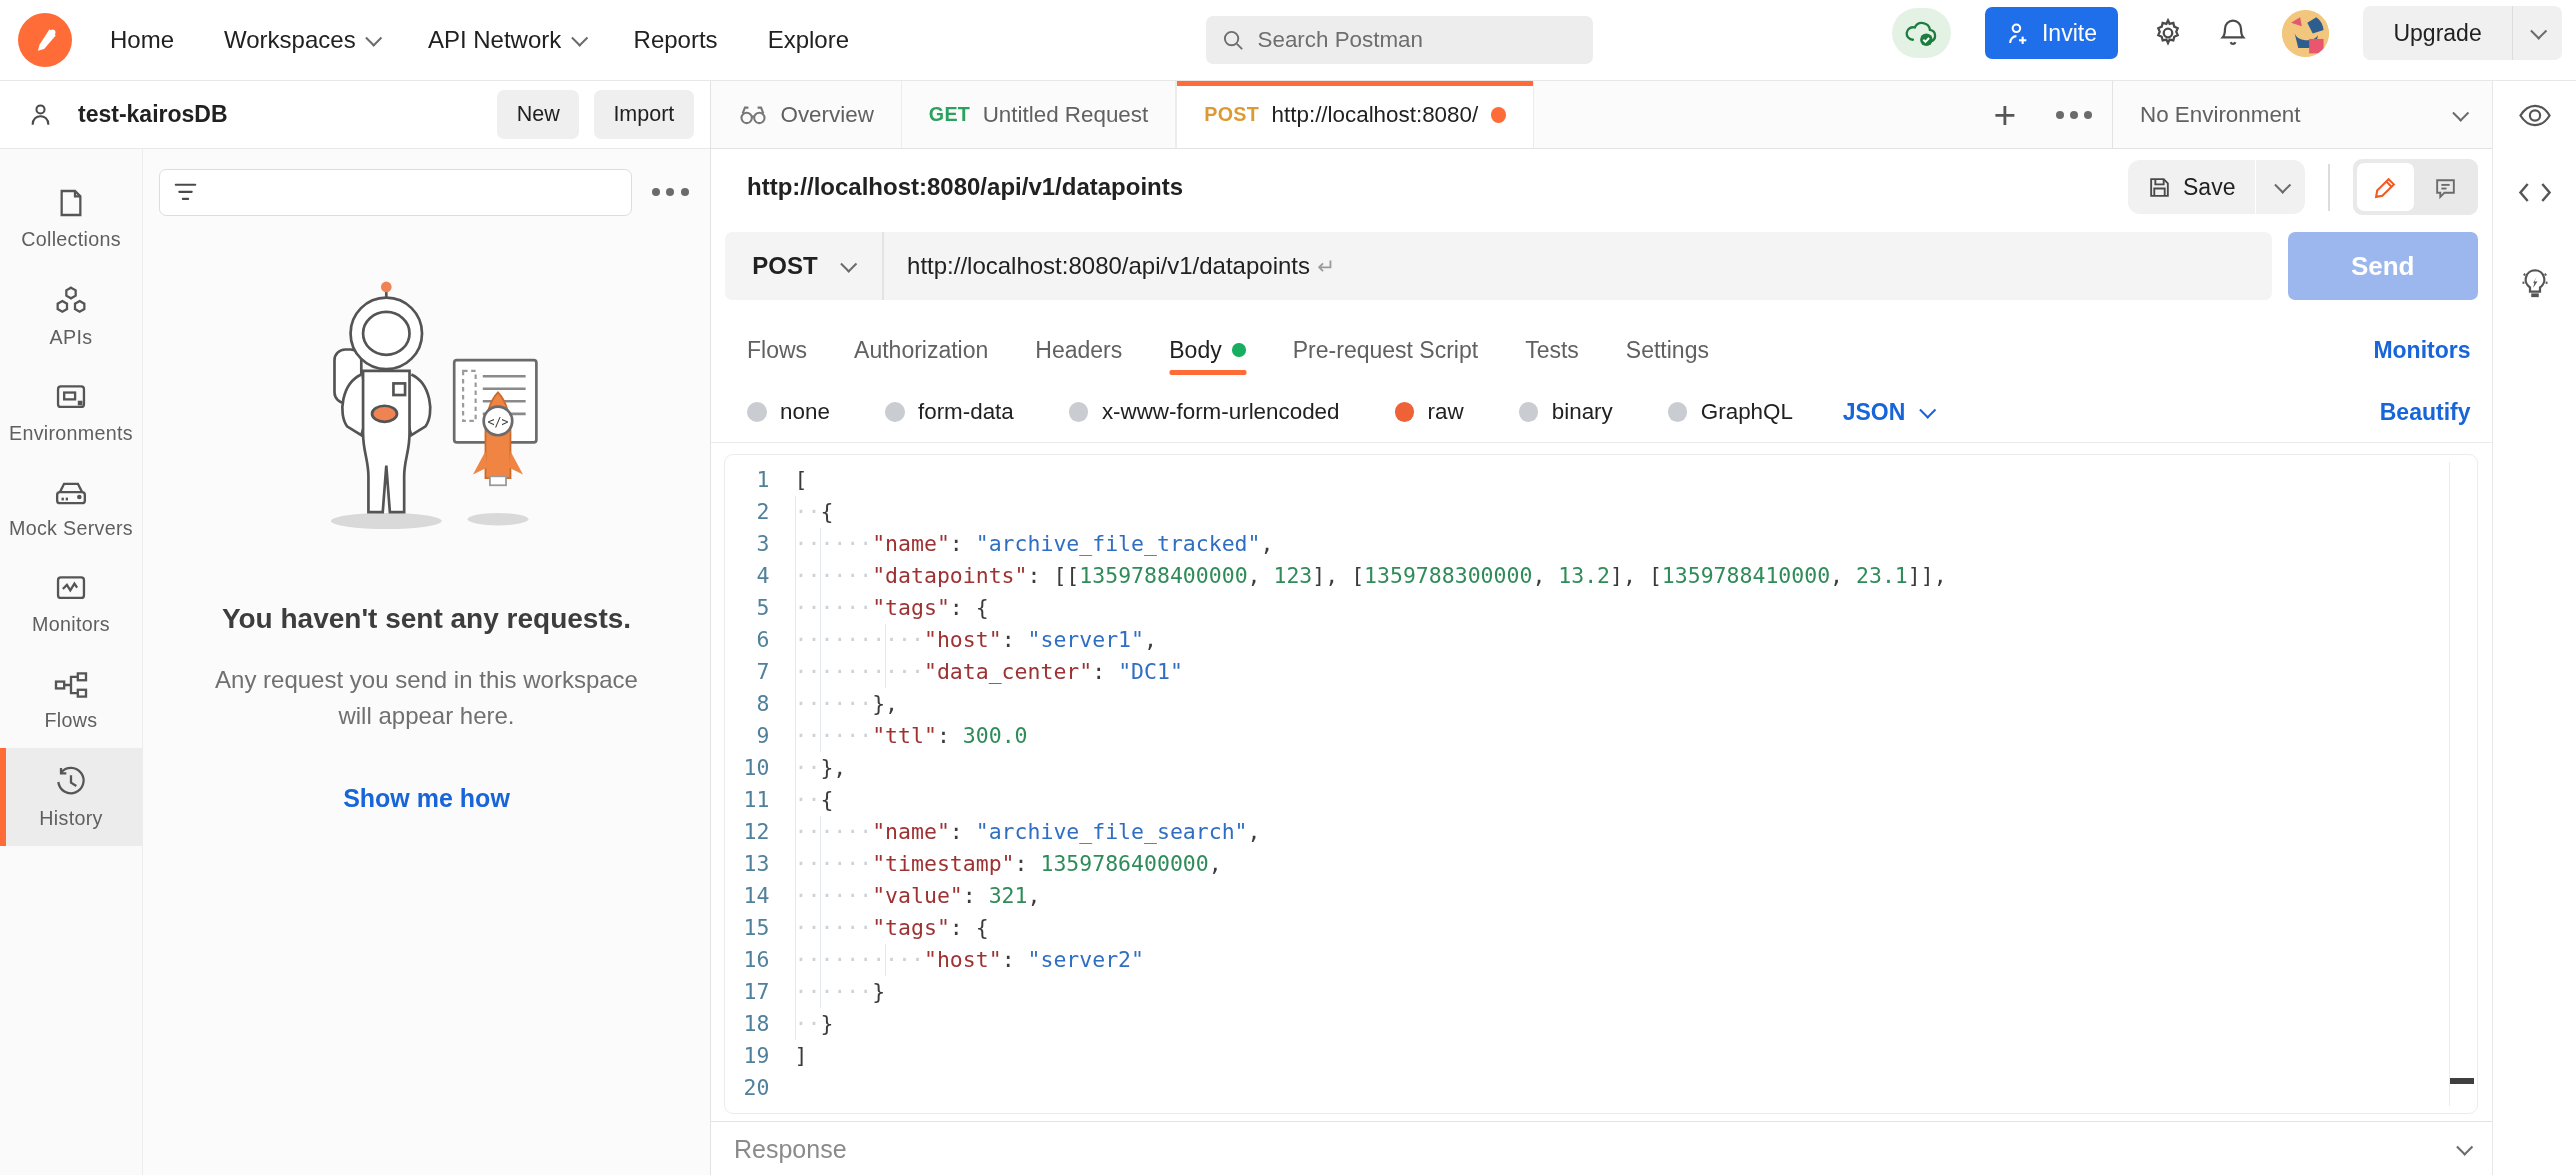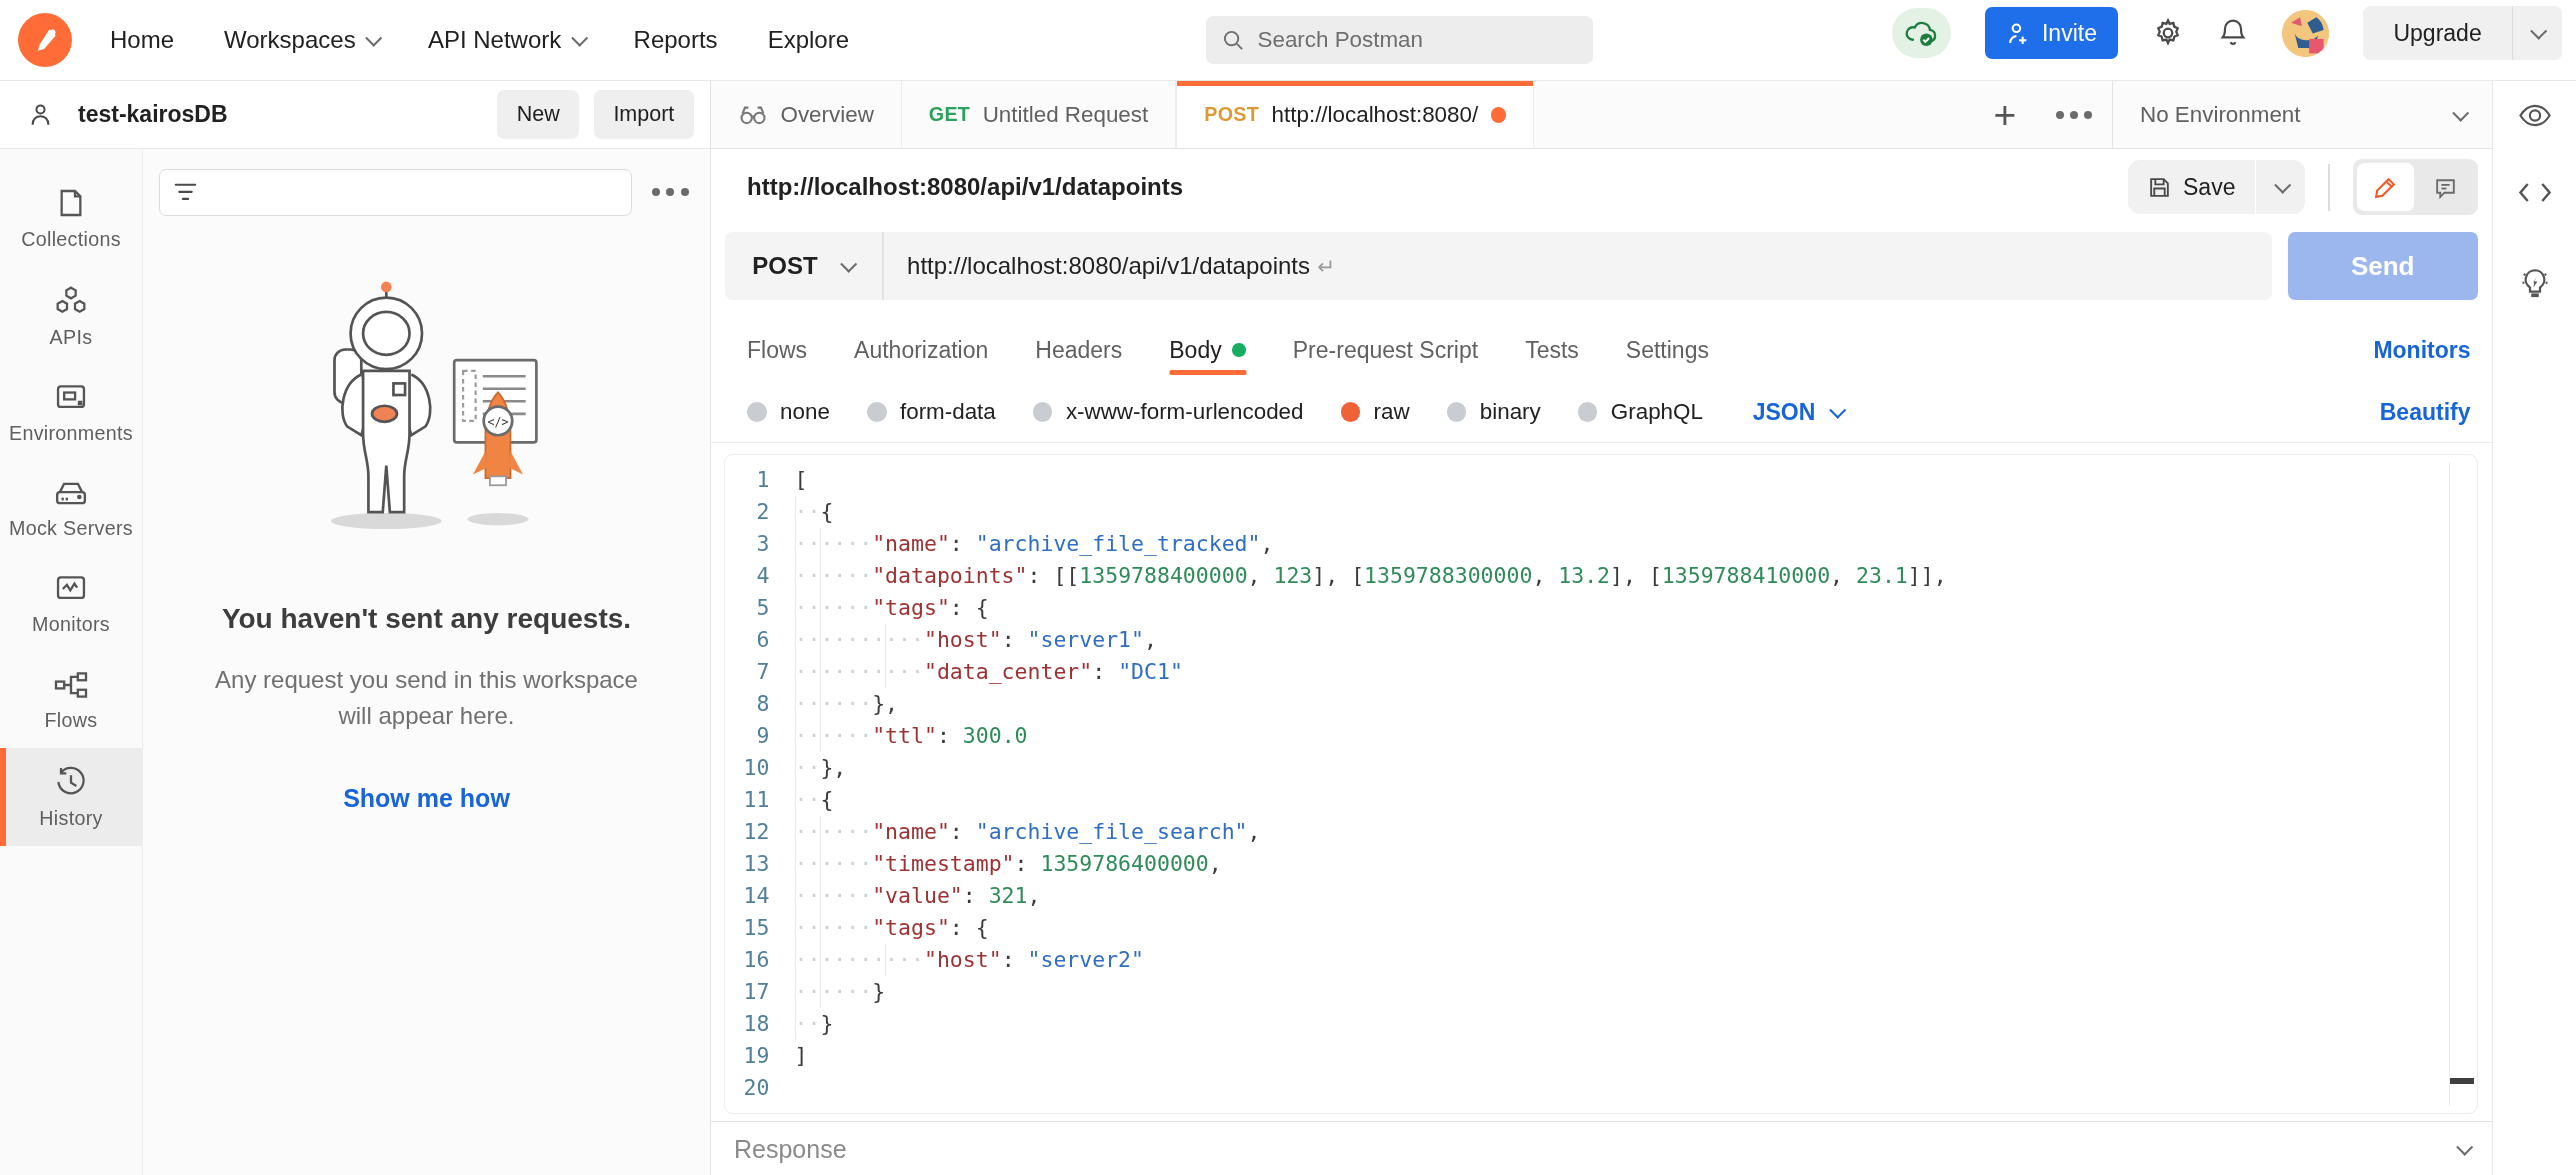--- a/index.html
+++ b/index.html
@@ -471,21 +471,21 @@
                 <span>Tests</span>
               </div>
               <div class="cfgtab">
                 <span>Settings</span>
               </div>
             </div>
           <span class="cookies">Monitors</span>
         </div>
 
         <div class="modes">
-          <div style="display:flex;gap:37px" id="modes-holder">
+          <div style="display:flex;gap:55px" id="modes-holder">
               <div class="mode">
                 <i class="radio"></i>
                 <span>none</span>
               </div>
               <div class="mode">
                 <i class="radio"></i>
                 <span>form-data</span>
               </div>
               <div class="mode">
                 <i class="radio"></i>

